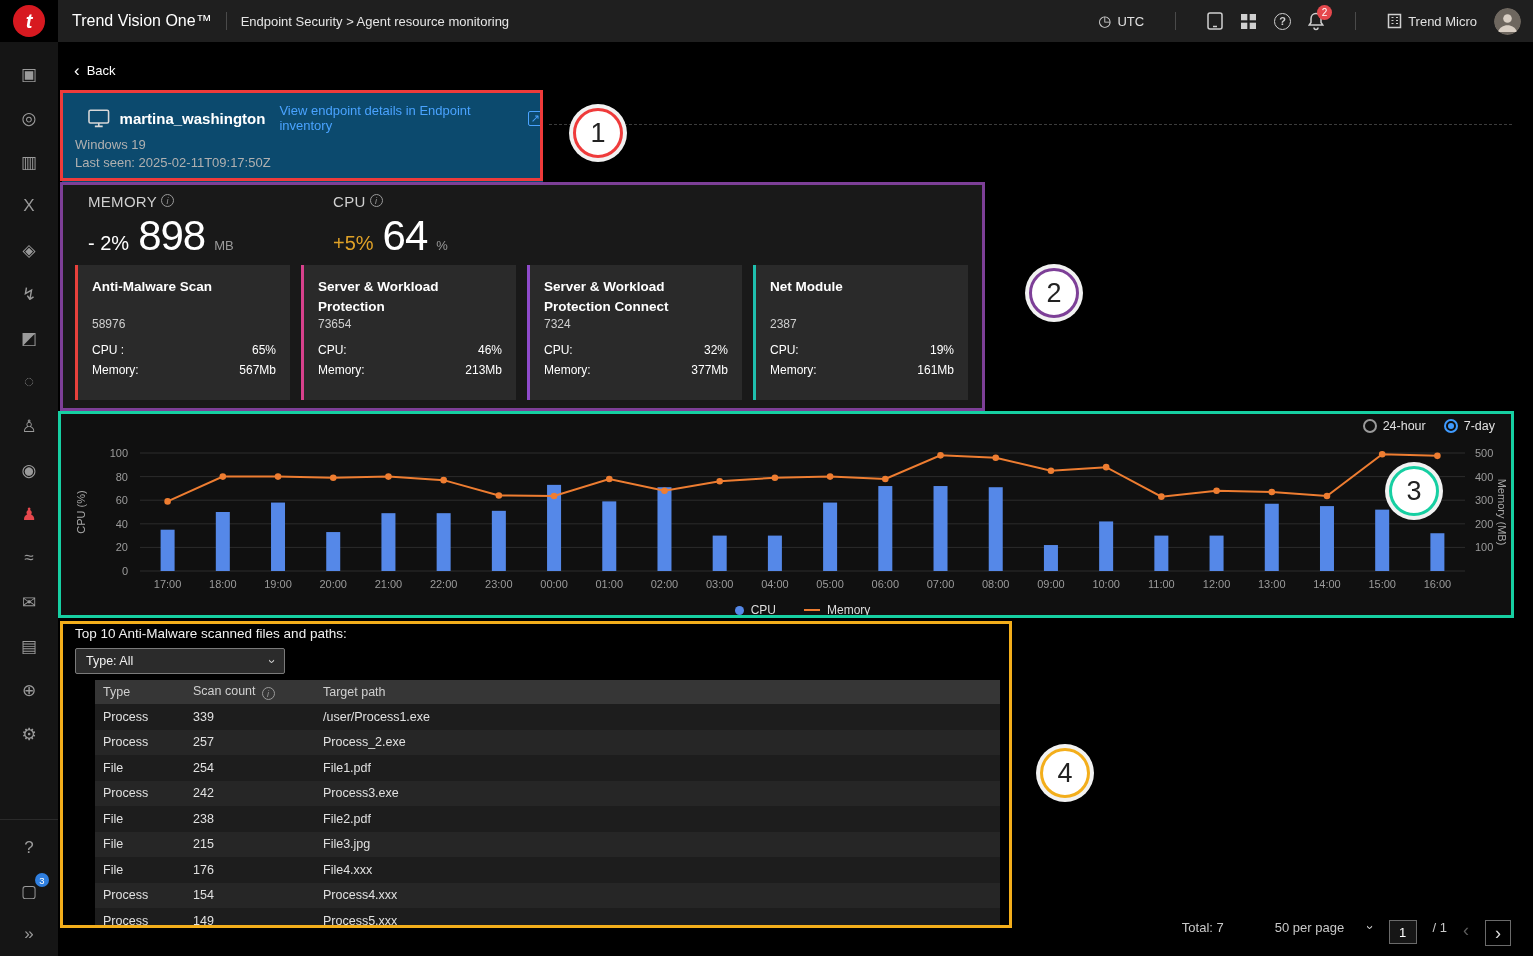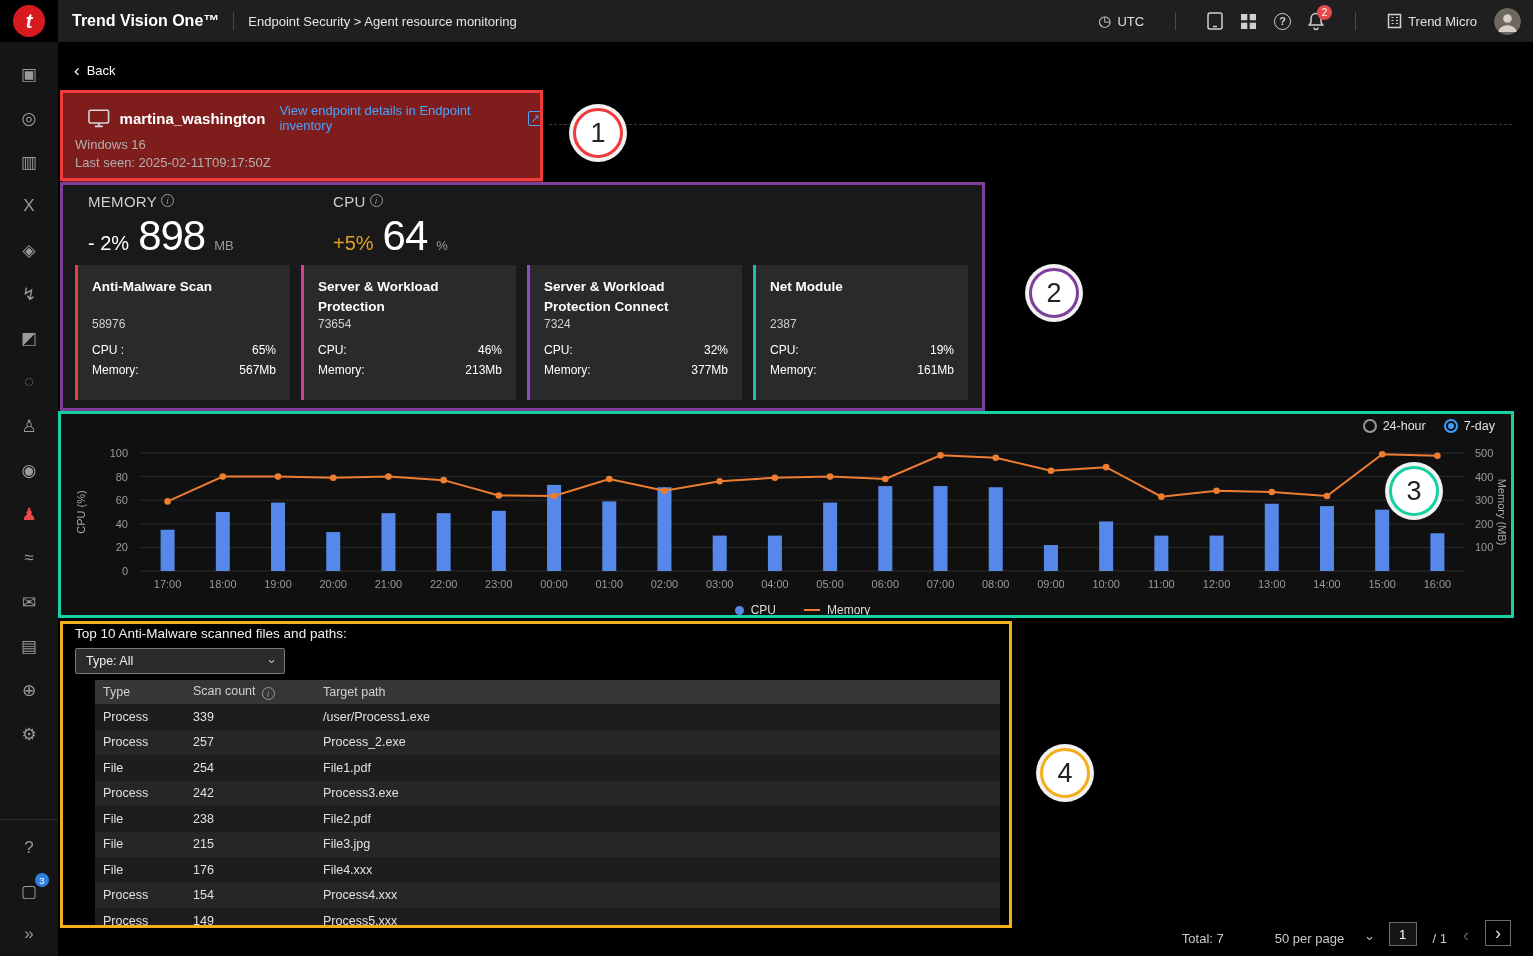--- a/index.html
+++ b/index.html
@@ -6,21 +6,21 @@
   *{box-sizing:border-box;}
   .page{position:relative;width:1533px;height:956px;background:#000;overflow:hidden;
         font-family:"Liberation Sans",sans-serif;color:#e8e8e8;}
 
   
   .topbar{position:absolute;left:0;top:0;width:1533px;height:42px;background:#1f1f1f;
           display:flex;align-items:center;z-index:5;}
   .logo-box{width:58px;height:42px;background:#000;display:flex;align-items:center;justify-content:center;flex:0 0 58px;}
   .logo-circle{width:32px;height:32px;border-radius:50%;background:#d71920;color:#fff;
                display:flex;align-items:center;justify-content:center;font-size:20px;font-weight:bold;font-style:italic;}
-  .app-title{margin-left:14px;font-size:16px;font-weight:700;color:#fff;white-space:nowrap;}
+  .app-title{margin-left:14px;font-size:16px;font-weight:400;color:#fff;white-space:nowrap;}
   .vsep{width:1px;height:18px;background:#4a4a4a;margin:0 14px;flex:0 0 1px;}
   .breadcrumb{font-size:13px;color:#e6e6e6;white-space:nowrap;}
   .topbar-right{margin-left:auto;display:flex;align-items:center;gap:17px;padding-right:12px;}
   .tb-item{display:flex;align-items:center;gap:6px;font-size:13px;color:#e0e0e0;cursor:pointer;}
   .tb-glyph{font-size:15px;color:#cfcfcf;}
   .q-circle{width:17px;height:17px;border-radius:50%;border:1.5px solid #cfcfcf;color:#cfcfcf;
             display:flex;align-items:center;justify-content:center;font-size:11px;font-weight:bold;}
   .bell-wrap{position:relative;display:flex;}
   .badge{position:absolute;top:-7px;right:-8px;min-width:15px;height:15px;border-radius:8px;background:#e5484d;
          color:#fff;font-size:10px;display:flex;align-items:center;justify-content:center;padding:0 3px;}
@@ -37,21 +37,21 @@
                   display:flex;flex-direction:column;gap:19px;align-items:center;padding:16px 0 10px;}
   .sb-badge{position:absolute;top:-6px;right:-7px;min-width:14px;height:14px;border-radius:7px;background:#2f7fe0;
             color:#fff;font-size:9.5px;display:flex;align-items:center;justify-content:center;padding:0 3px;}
 
   
   .back{position:absolute;left:74px;top:63px;display:flex;align-items:center;gap:7px;
         font-size:13px;color:#fff;cursor:pointer;z-index:2;}
   .back .chev{font-size:17px;line-height:13px;color:#fff;}
 
   
-  .endpoint-card{position:absolute;left:62px;top:91px;width:481px;height:95px;background:#7f1d1d;z-index:2;}
+  .endpoint-card{position:absolute;left:62px;top:91px;width:481px;height:95px;background:#0c4a6e;z-index:2;}
   .ep-head{position:absolute;left:26px;top:12px;display:flex;align-items:center;gap:10px;}
   .ep-name{font-size:15px;font-weight:700;color:#fff;}
   .ep-link{display:flex;align-items:center;gap:6px;font-size:13px;color:#4aa3ff;cursor:pointer;margin-left:4px;}
   .ext-box{font-size:11px;line-height:11px;border:1px solid #4aa3ff;border-radius:2px;padding:1px 2px;}
   .ep-os{position:absolute;left:13px;top:46px;font-size:13px;color:#b0b0b0;}
   .ep-seen{position:absolute;left:13px;top:64px;font-size:13px;color:#b0b0b0;}
   .dotted-line{position:absolute;left:549px;top:124px;width:963px;border-top:1px dashed #3c3c3c;z-index:1;}
 
   
   .metrics-panel{position:absolute;left:62px;top:183px;width:923px;height:228px;background:#191919;z-index:2;}
@@ -98,21 +98,21 @@
   .rot90{display:inline-block;transform:rotate(90deg);font-size:13px;color:#cfcfcf;}
   table.scan{position:absolute;left:33px;top:58px;width:905px;border-collapse:collapse;font-size:12.5px;table-layout:fixed;}
   table.scan th{background:#363636;color:#d0d0d0;text-align:left;font-weight:400;height:24px;padding:0 0 0 8px;}
   table.scan th .info-dot{display:inline-flex;vertical-align:-2px;margin-left:6px;}
   table.scan td{height:25.5px;padding:0 0 0 8px;color:#e0e0e0;overflow:hidden;white-space:nowrap;}
   table.scan tbody tr:nth-child(odd){background:#1d1d1d;}
   table.scan tbody tr:nth-child(even){background:#262626;}
   .col-type{width:90px;}.col-count{width:130px;}
 
   
-  .pagination{position:absolute;right:22px;top:920px;display:flex;align-items:flex-end;gap:16px;
+  .pagination{position:absolute;right:22px;top:920px;display:flex;align-items:flex-start;gap:16px;
               font-size:13px;color:#c9c9c9;z-index:2;}
   .per-page{display:flex;align-items:center;gap:24px;cursor:pointer;margin-left:35px;}
   .page-box{width:28px;height:24px;border:1px solid #6a6a6a;background:#161616;color:#fff;
             display:flex;align-items:center;justify-content:center;}
   .chev-left{font-size:18px;color:#5c5c5c;cursor:pointer;}
   .chev-right-box{width:26px;height:26px;border:1px solid #6a6a6a;display:flex;align-items:center;
                   justify-content:center;font-size:18px;color:#ddd;cursor:pointer;}
 
   
   .ann-box{position:absolute;border:3px solid #fff;pointer-events:none;z-index:50;}
@@ -225,21 +225,21 @@
       <svg width="22" height="19" viewBox="0 0 22 19">
         <rect x="1" y="1" width="20" height="13" rx="1.5" fill="none" stroke="#d8d8d8" stroke-width="1.6"></rect>
         <path d="M7 17.5h8M11 14v3.5" stroke="#d8d8d8" stroke-width="1.6"></path>
       </svg>
       <span class="ep-name">martina_washington</span>
       <span class="ep-link">
         <span>View endpoint details in Endpoint inventory</span>
         <span class="ext-box">↗</span>
       </span>
     </div>
-    <div class="ep-os">Windows 16</div>
+    <div class="ep-os">Windows 19</div>
     <div class="ep-seen">Last seen: 2025-02-11T09:17:50Z</div>
   </section>
 
   <section class="metrics-panel">
     <div class="metric memory">
       <div class="metric-label">
         <span>MEMORY</span>
         <span class="info-dot">i</span>
       </div>
       <div class="metric-values">

